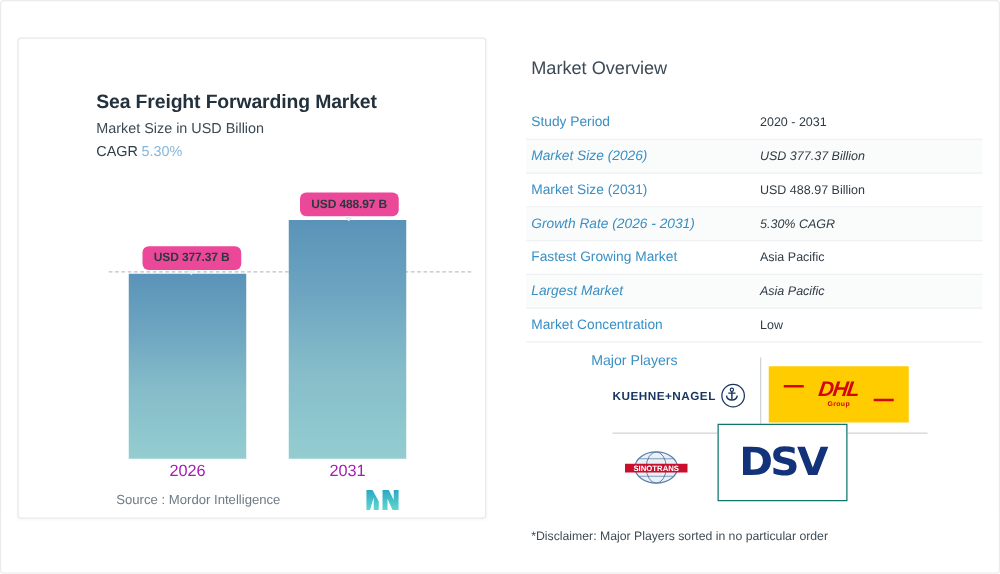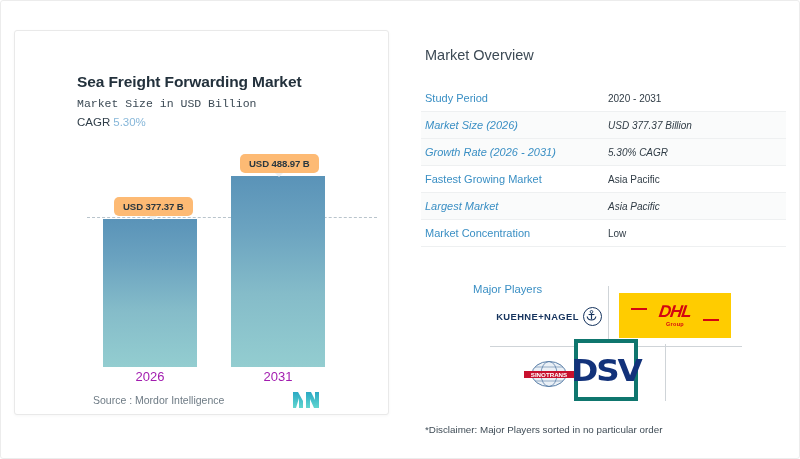--- a/index.html
+++ b/index.html
@@ -27,21 +27,21 @@
     box-shadow:0 1px 3px rgba(0,0,0,0.035);
     margin-top:20px;
   }
   .chart-title{
     position:absolute;left:62px;top:42px;
     font-size:15.5px;font-weight:bold;color:#23313c;letter-spacing:-0.1px;
     white-space:nowrap;
   }
   .chart-subtitle{
     position:absolute;left:62px;top:66px;
-    font-size:11.5px;color:#3c4a55;white-space:nowrap;font-family:Liberation Mono, monospace;
+    font-size:11.5px;color:#3c4a55;white-space:nowrap;
   }
   .cagr-line{
     position:absolute;left:62px;top:85px;
     font-size:11.5px;color:#2f3d48;white-space:nowrap;
   }
   .cagr-val{color:#87b7d9;margin-left:3px;}
 
   .plot{
     position:absolute;left:0;top:0;width:375px;height:385px;
   }
@@ -53,21 +53,21 @@
     position:absolute;bottom:0;width:94px;
     background:linear-gradient(to bottom,#5a93b8 0%,#6ba3c0 28%,#85bcc9 62%,#93cdd0 100%);
   }
   .bar-2026{left:88px;height:148px;}
   .bar-2031{left:216px;height:191px;}
   .bar-wrap{
     position:absolute;left:0;top:145px;width:375px;height:191px;
   }
   .pill{
     position:absolute;
-    background:#fdba74;
+    background:#ec4899;
     border-radius:5px;
     font-size:9.6px;font-weight:bold;color:#2b3840;
     padding:4px 9px 4px 9px;
     white-space:nowrap;
     letter-spacing:-0.1px;
   }
   .pill-2026{left:99px;top:166px;}
   .pill-2031{left:225px;top:123px;}
   .pill:after{
     content:"";position:absolute;left:50%;margin-left:-4px;bottom:-4px;
@@ -121,21 +121,21 @@
   }
   .lg-vline{
     position:absolute;left:118px;top:0;width:1px;height:60px;background:#cfd4d8;
   }
   .lg-hline{
     position:absolute;left:0;top:60px;width:252px;height:1px;background:#cfd4d8;
   }
   .lg-vline2{
     position:absolute;left:175px;top:58px;width:1px;height:57px;background:#cfd4d8;
   }
-  .cell{position:absolute;display:flex;align-items:center;justify-content:center;}
+  .cell{position:absolute;display:flex;align-items:center;}
   .cell-kn{left:0;top:0;width:118px;height:60px;}
   .cell-dhl{left:125px;top:5px;width:120px;height:48px;}
   .cell-sino{left:4px;top:62px;width:110px;height:52px;}
   .cell-exp{left:176px;top:62px;width:76px;height:52px;}
 
   .kn-text{
     font-size:9.4px;font-weight:bold;color:#16345e;letter-spacing:0.4px;
     white-space:nowrap;
   }
   .kn-anchor{
@@ -163,22 +163,22 @@
   .sino-wrap{position:relative;width:62px;height:30px;}
   .expeditors{
     font-family:"Liberation Serif", serif;
     font-size:14px;color:#1a1a1a;position:relative;white-space:nowrap;
   }
   .exp-swoosh{
     position:absolute;right:10px;top:-5px;width:17px;height:8px;
   }
 
   .dsv-box{
-    position:absolute;left:573px;top:338px;width:64px;height:62px;
-    background:#ffffff;border:4px solid #0f766e;
+    position:absolute;left:573px;top:338px;width:104px;height:62px;
+    background:#ffffff;border:1px solid #0f766e;
     display:flex;align-items:center;justify-content:center;
     box-sizing:border-box;
   }
   .dsv-text{
     font-size:31px;font-weight:bold;color:#12327a;
     letter-spacing:-2px;font-family:"DejaVu Sans", sans-serif;
     line-height:1;transform:scaleX(1.05);
   }
 
   .disclaimer{
@@ -232,20 +232,24 @@
   <div class="overview-title">Market Overview</div>
 
   <div class="table">
     <div class="trow">
       <div class="tlabel">Study Period</div>
       <div class="tvalue">2020 - 2031</div>
     </div>
     <div class="trow alt">
       <div class="tlabel">Market Size (2026)</div>
       <div class="tvalue">USD 377.37 Billion</div>
+    </div>
+    <div class="trow">
+      <div class="tlabel">Market Size (2031)</div>
+      <div class="tvalue">USD 488.97 Billion</div>
     </div>
     <div class="trow alt">
       <div class="tlabel">Growth Rate (2026 - 2031)</div>
       <div class="tvalue">5.30% CAGR</div>
     </div>
     <div class="trow">
       <div class="tlabel">Fastest Growing Market</div>
       <div class="tvalue">Asia Pacific</div>
     </div>
     <div class="trow alt">

